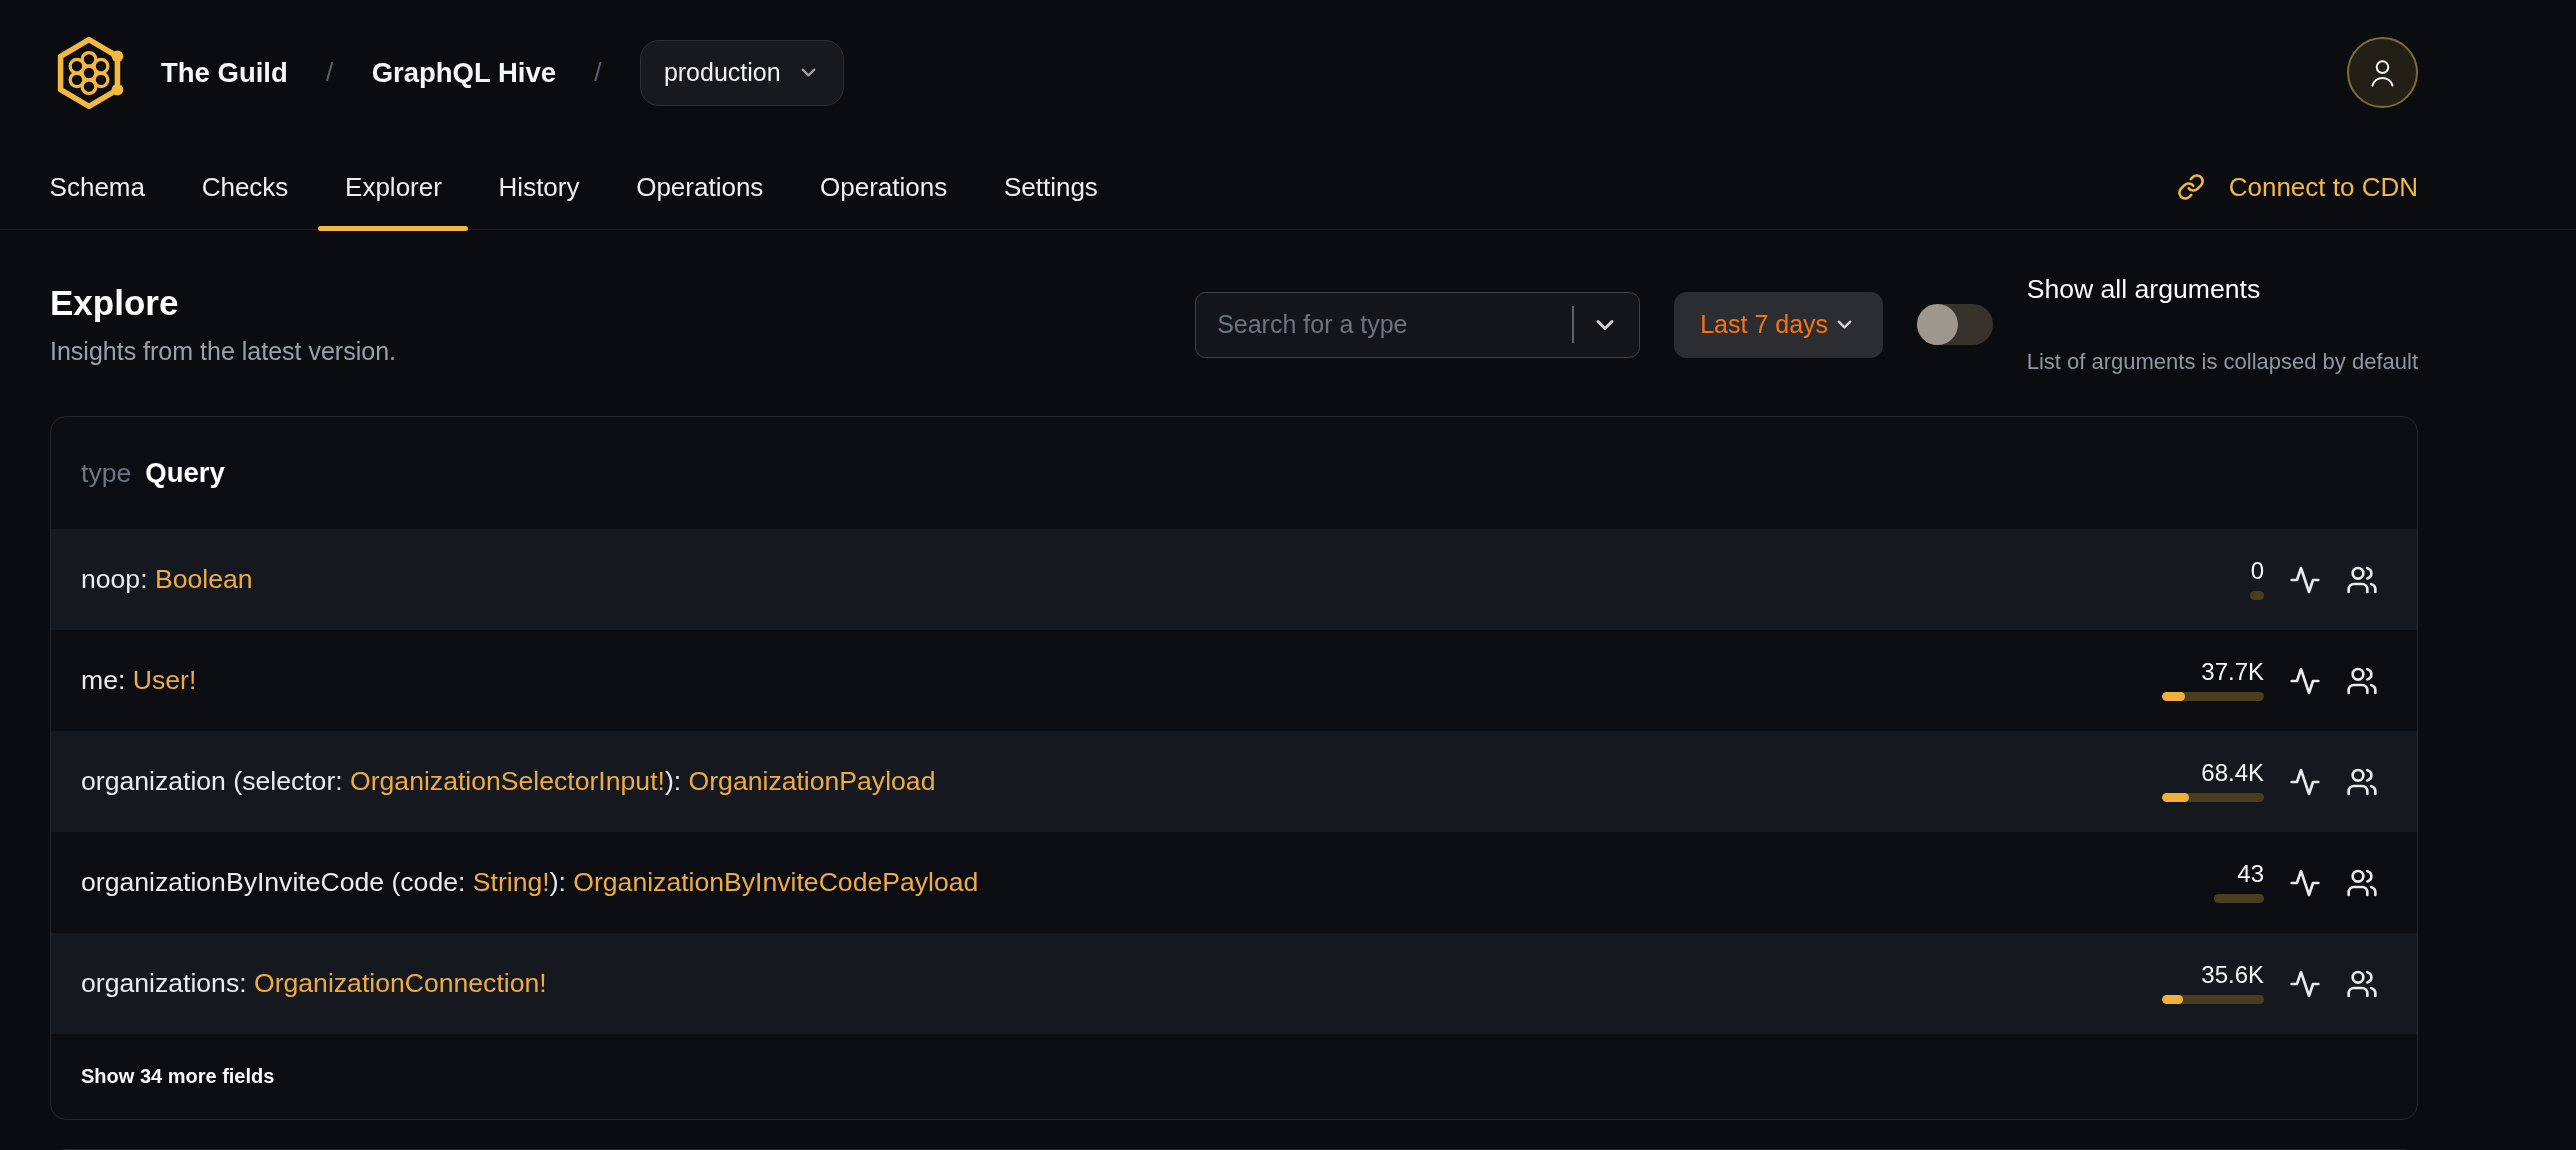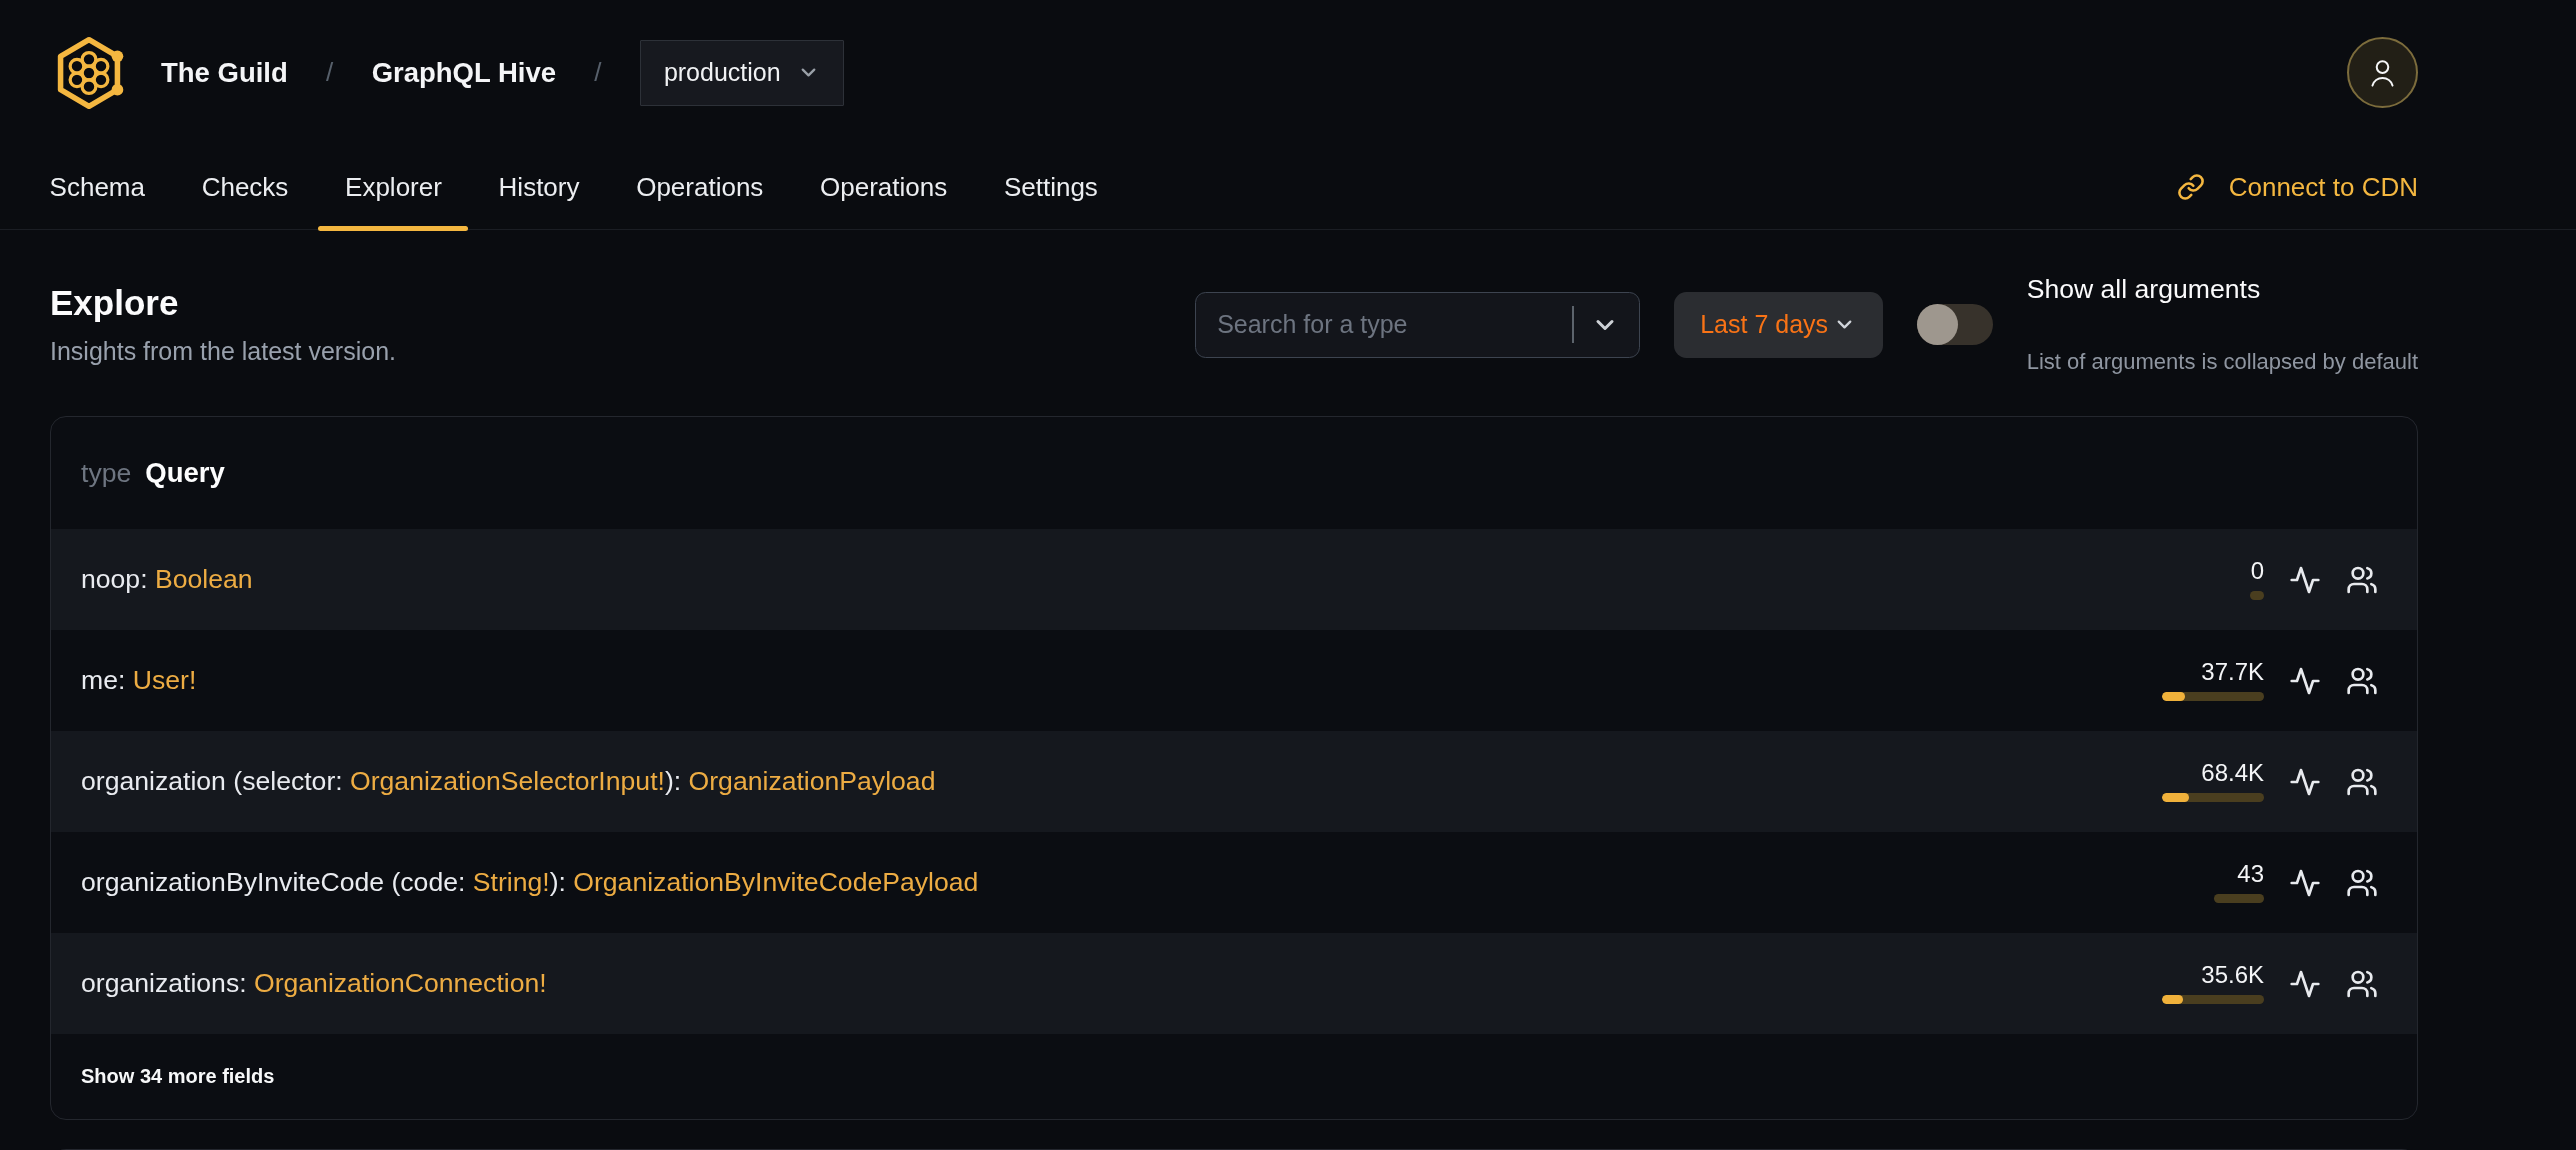--- a/index.html
+++ b/index.html
@@ -17,21 +17,21 @@
     height: 145px;
     display: flex; align-items: center;
     padding: 0 158px 0 50px;
   }
   .brand-left { display: flex; align-items: center; gap: 33px; }
   .logo { width: 78px; height: 78px; flex: none; }
   .crumb-name { font-size: 27.5px; font-weight: 600; color: #f4f5f7; white-space: nowrap; }
   .crumb-sep { font-size: 26px; color: #57606b; margin: 0 5.3px; }
   .target-btn {
     display: flex; align-items: center; gap: 16px;
-    background: #17191f; border: 1.8px solid #2d3138; border-radius: 1px;
+    background: #17191f; border: 1.8px solid #2d3138; border-radius: 19px;
     height: 66px; padding: 0 23px;
     font-size: 25px; color: #f1f2f4;
     font-family: inherit; cursor: pointer;
   }
   .spacer { flex: 1; }
   .avatar-btn {
     width: 71px; height: 71px; border-radius: 50%;
     background: #221f16; border: 2.7px solid #7c6c3c;
     display: flex; align-items: center; justify-content: center;
     cursor: pointer; padding: 0;

